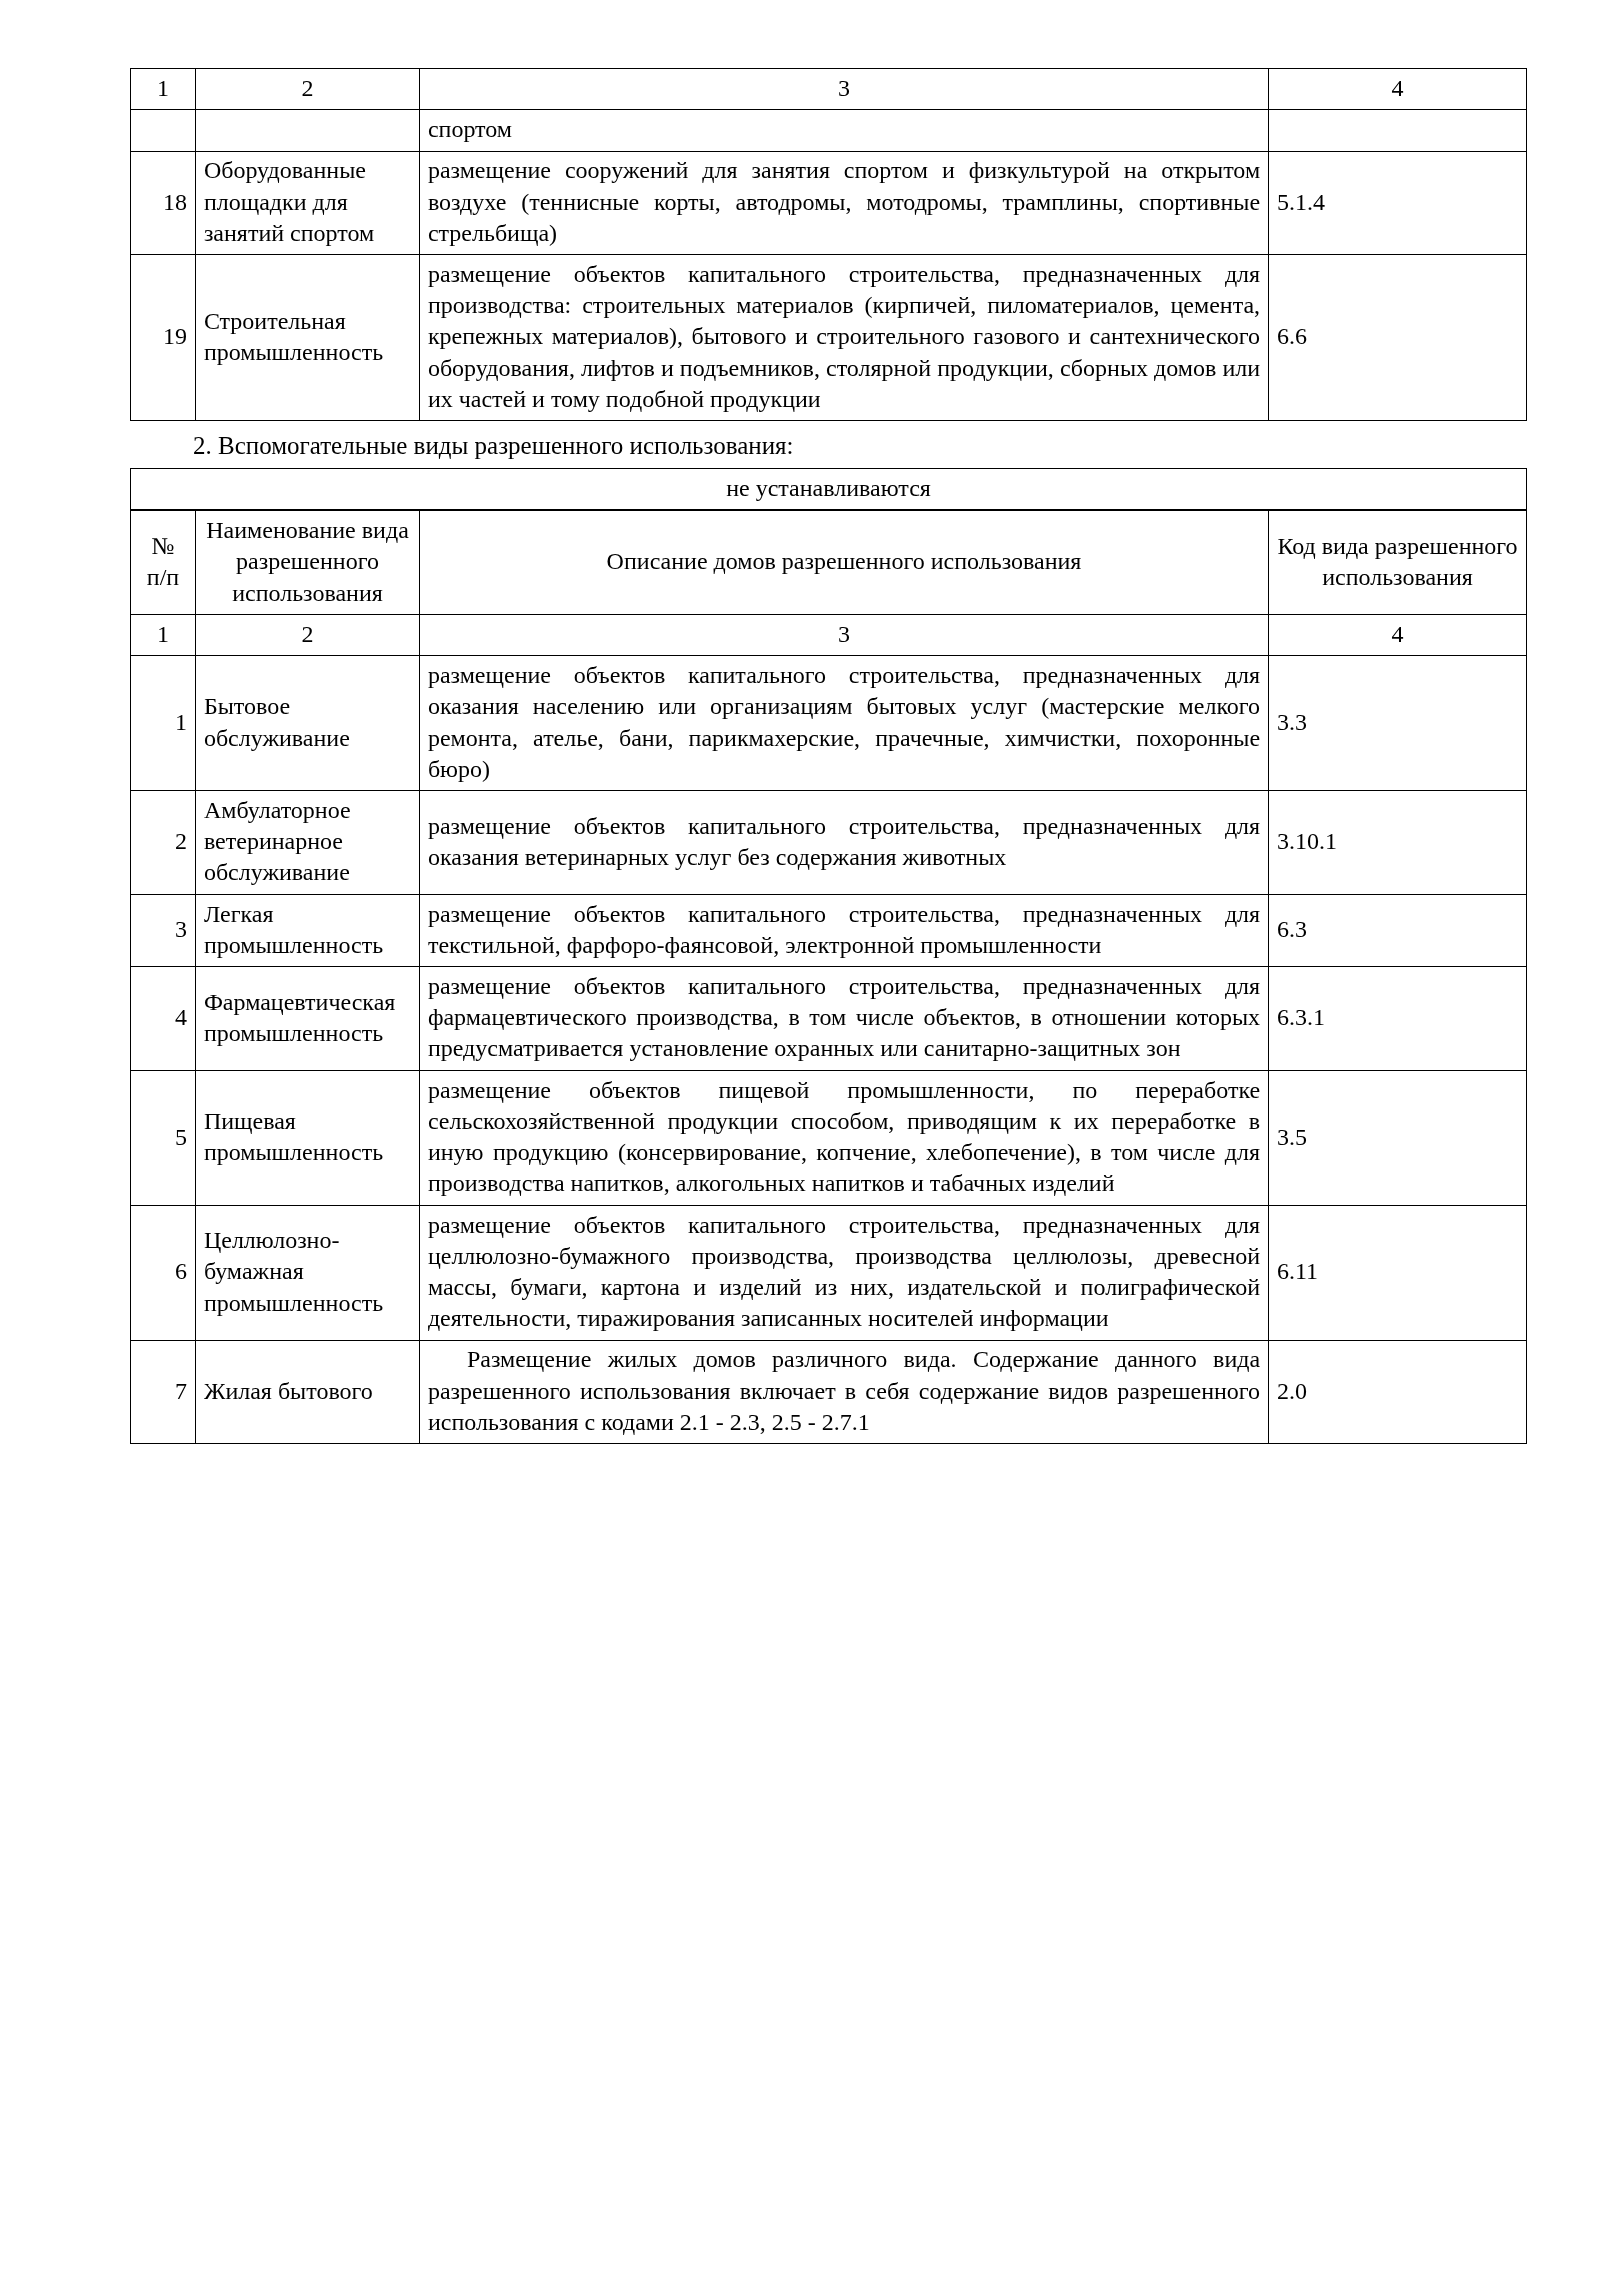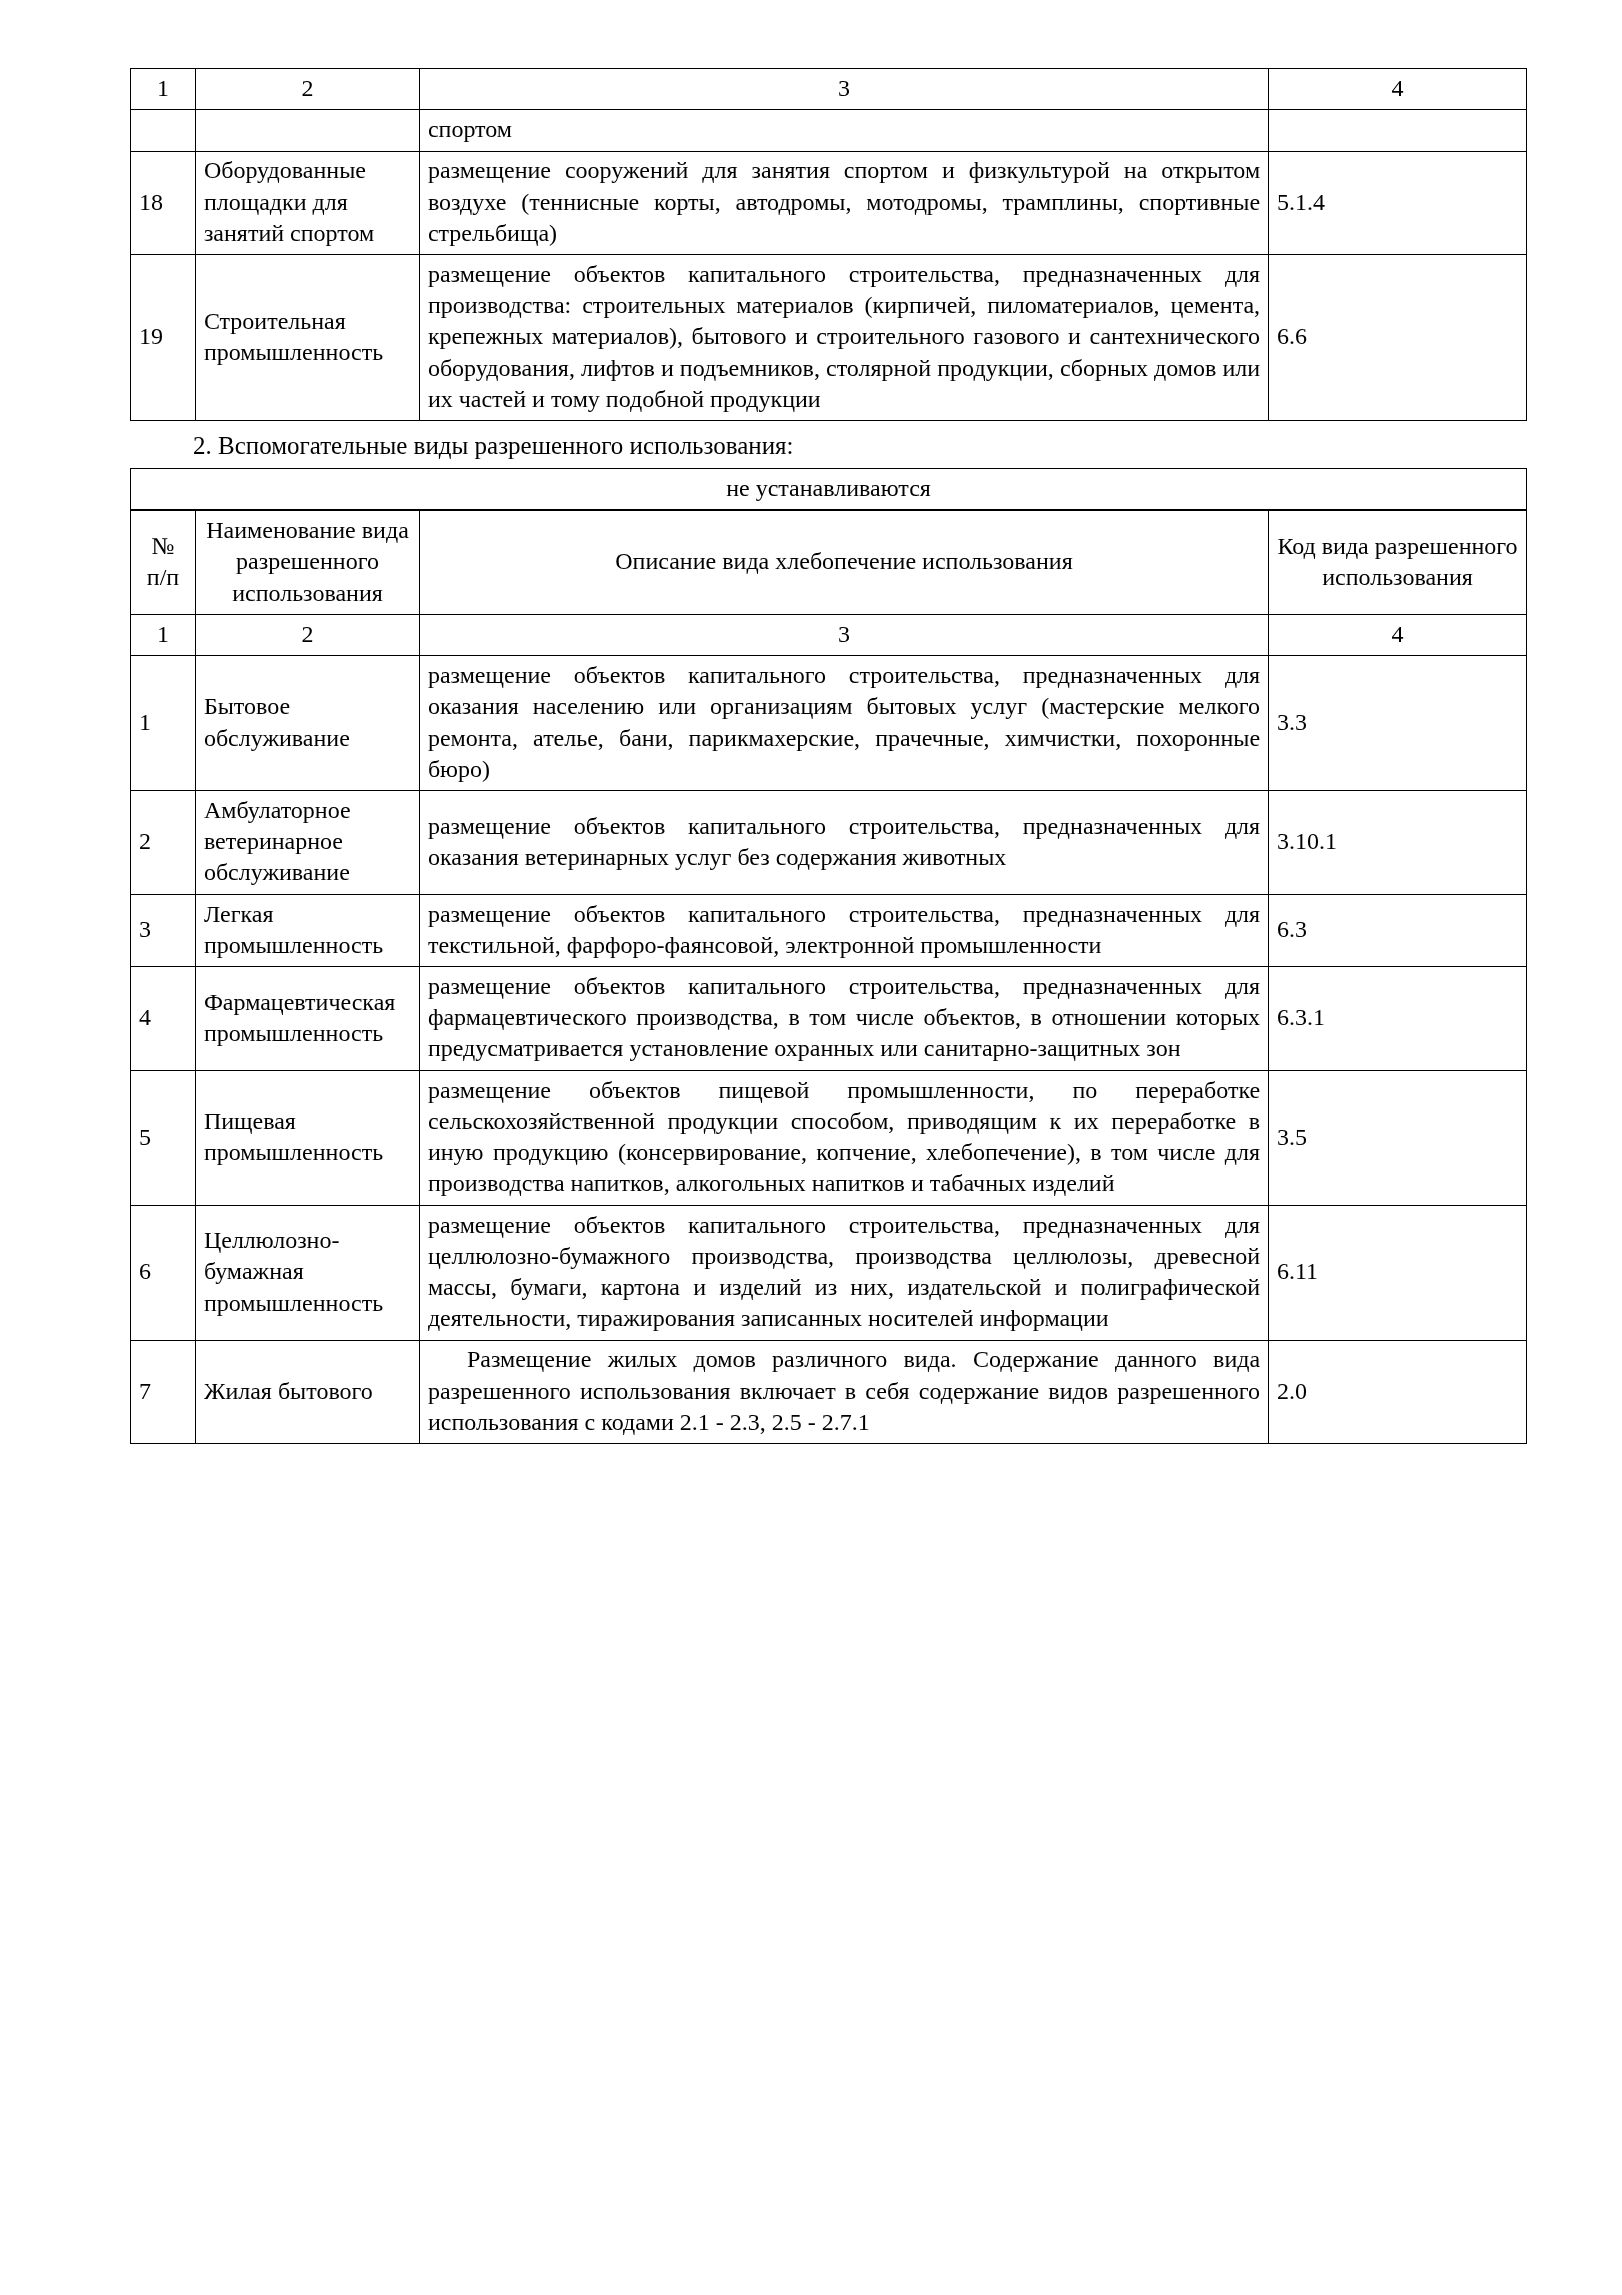--- a/index.html
+++ b/index.html
@@ -47,21 +47,21 @@
   
   col.c1 { width: 65px; }
   col.c2 { width: 224px; }
   col.c3 { width: 849px; }
   col.c4 { width: 258px; }
 
   
   col.full { width: 1396px; }
 
   .num-col {
-    text-align: left;
+    text-align: right;
     vertical-align: middle;
     font-family: Liberation Serif, serif;
   }
   .name-col {
     text-align: left;
     vertical-align: middle;
   }
   .desc-col {
     text-align: justify;
     text-align-last: left;
@@ -171,21 +171,21 @@
       <colgroup>
         <col class="c1">
           <col class="c2">
           <col class="c3">
           <col class="c4">
       </colgroup>
       <tbody>
         <tr class="hdr-row">
           <th>№ п/п</th>
           <th>Наименование вида разрешенного использования</th>
-          <th>Описание вида хлебопечение использования</th>
+          <th>Описание домов разрешенного использования</th>
           <th>Код вида разрешенного использования</th>
         </tr>
 
         <tr class="colnum-row">
           <td>1</td>
           <td>2</td>
           <td>3</td>
           <td>4</td>
         </tr>
 

